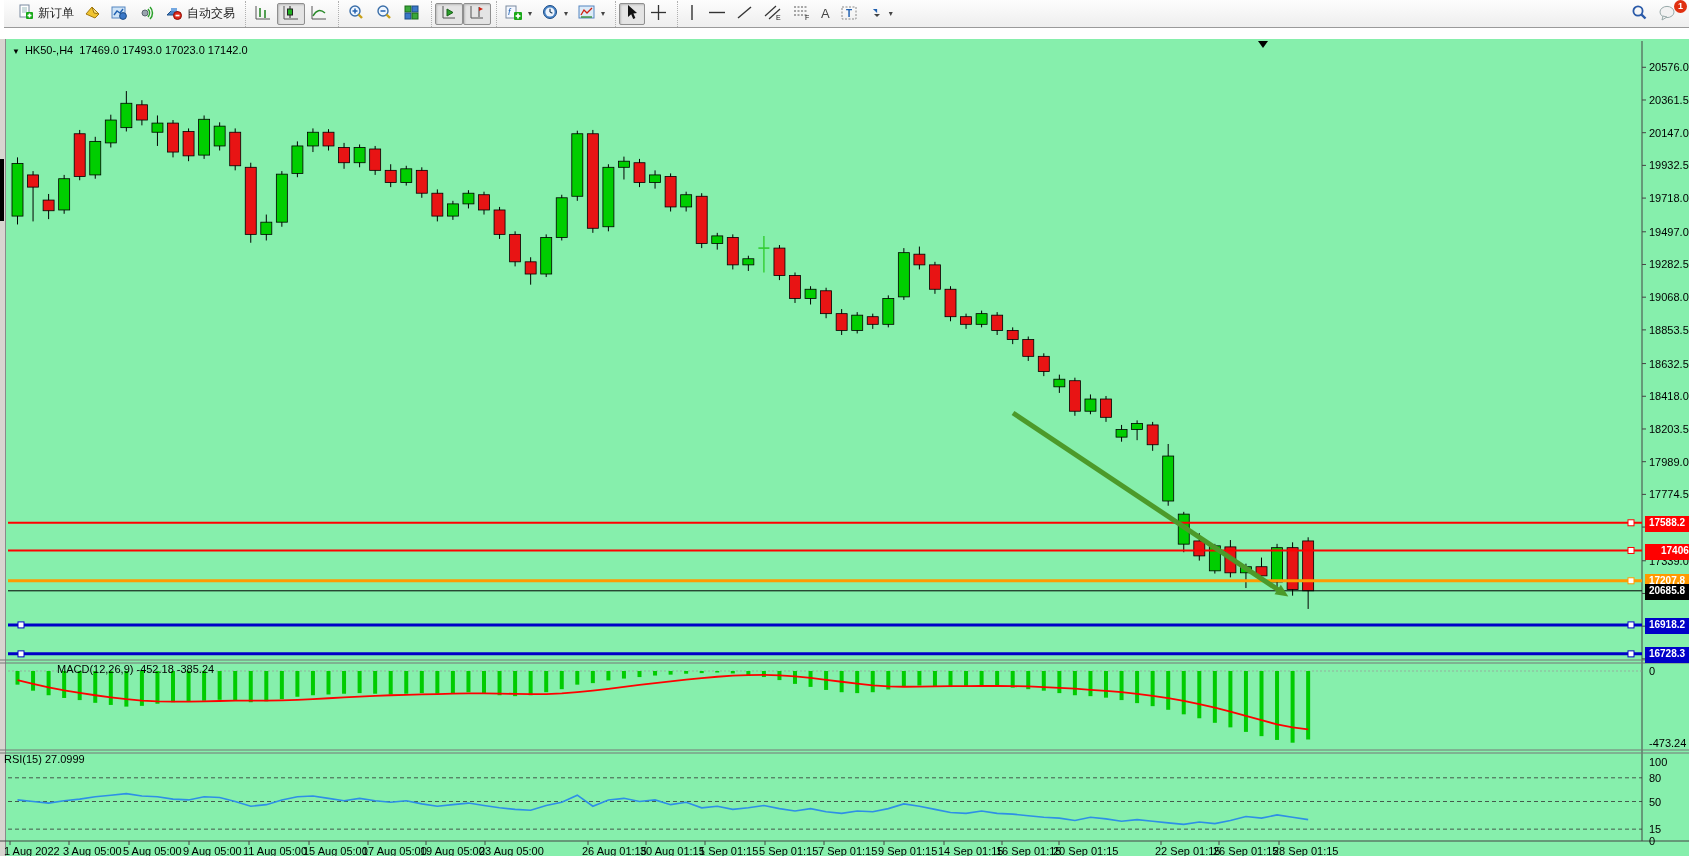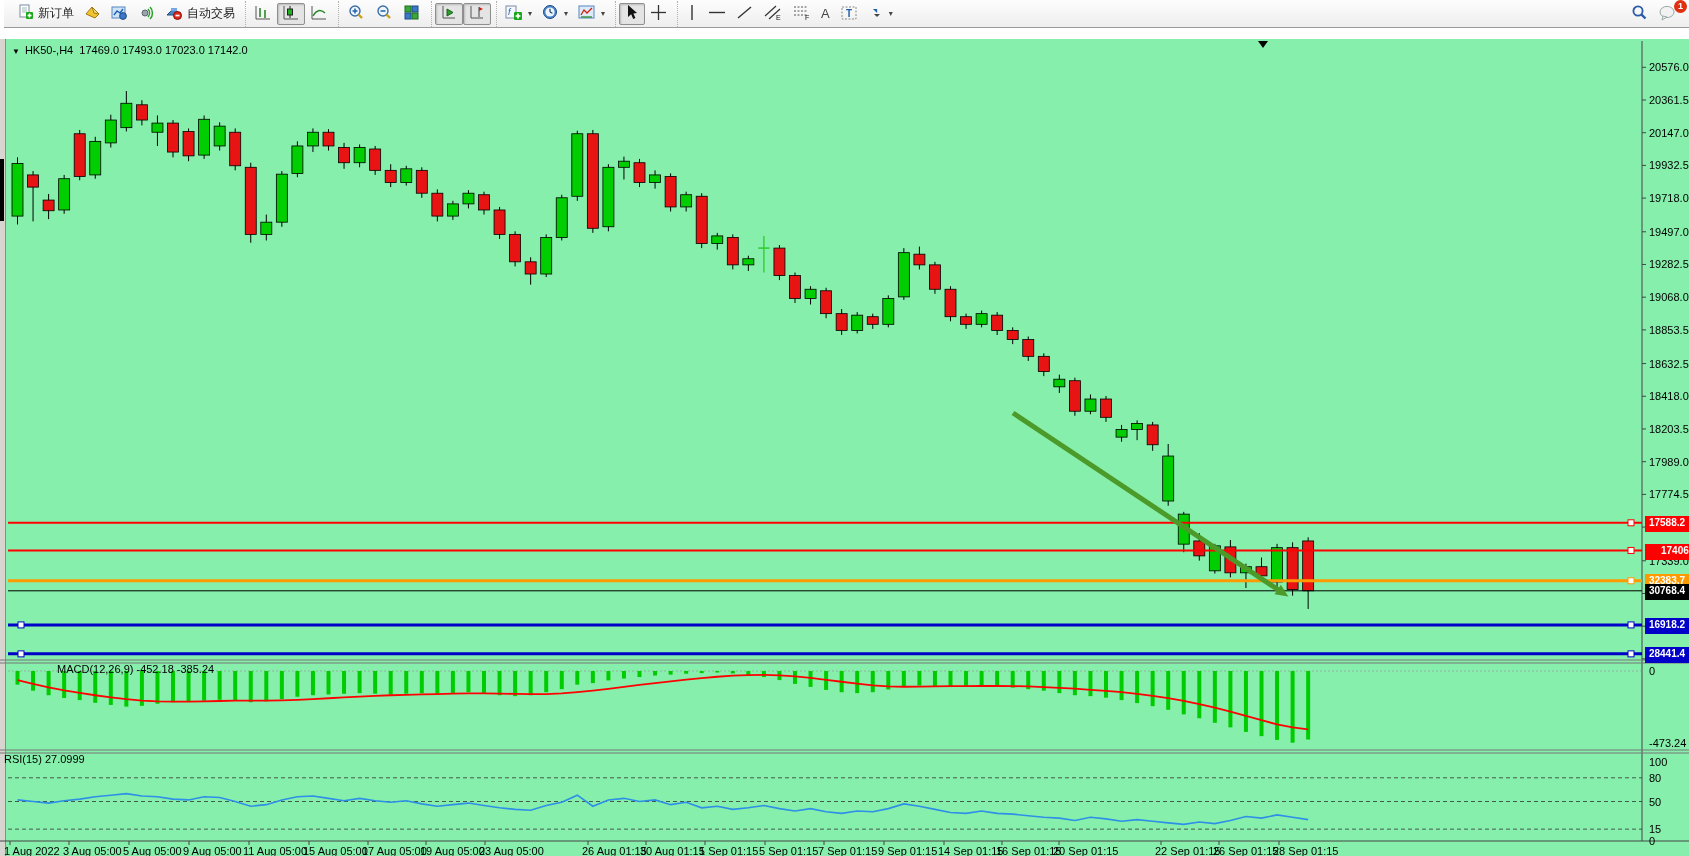--- a/index.html
+++ b/index.html
@@ -700,18 +700,18 @@
       <line x1="1161" y1="802" x2="1161" y2="806" stroke="#444"></line>
       <text x="1155" y="816" font-size="11" fill="#000">22 Sep 01:15</text>
       <line x1="1219" y1="802" x2="1219" y2="806" stroke="#444"></line>
       <text x="1213" y="816" font-size="11" fill="#000">26 Sep 01:15</text>
       <line x1="1279" y1="802" x2="1279" y2="806" stroke="#444"></line>
       <text x="1273" y="816" font-size="11" fill="#000">28 Sep 01:15</text>
     </svg>
   <div id="labels-layer">
       <div class="axis-label" style="top: 477.279px; background: rgb(255, 0, 0);">17588.2</div>
       <div class="axis-label" style="top: 504.979px; background: rgb(255, 0, 0); padding-left: 16px;">17406.5</div>
-      <div class="axis-label" style="top: 535.271px; background: rgb(255, 153, 0);">32383.7</div>
-      <div class="axis-label" style="top: 545.302px; background: rgb(0, 0, 0);">30768.4</div>
+      <div class="axis-label" style="top: 535.271px; background: rgb(255, 153, 0);">17207.8</div>
+      <div class="axis-label" style="top: 545.302px; background: rgb(0, 0, 0);">20685.8</div>
       <div class="axis-label" style="top: 579.42px; background: rgb(0, 0, 200);">16918.2</div>
-      <div class="axis-label" style="top: 608.371px; background: rgb(0, 0, 200);">28441.4</div>
+      <div class="axis-label" style="top: 608.371px; background: rgb(0, 0, 200);">16728.3</div>
     </div>
 </div>
 
 </body></html>

